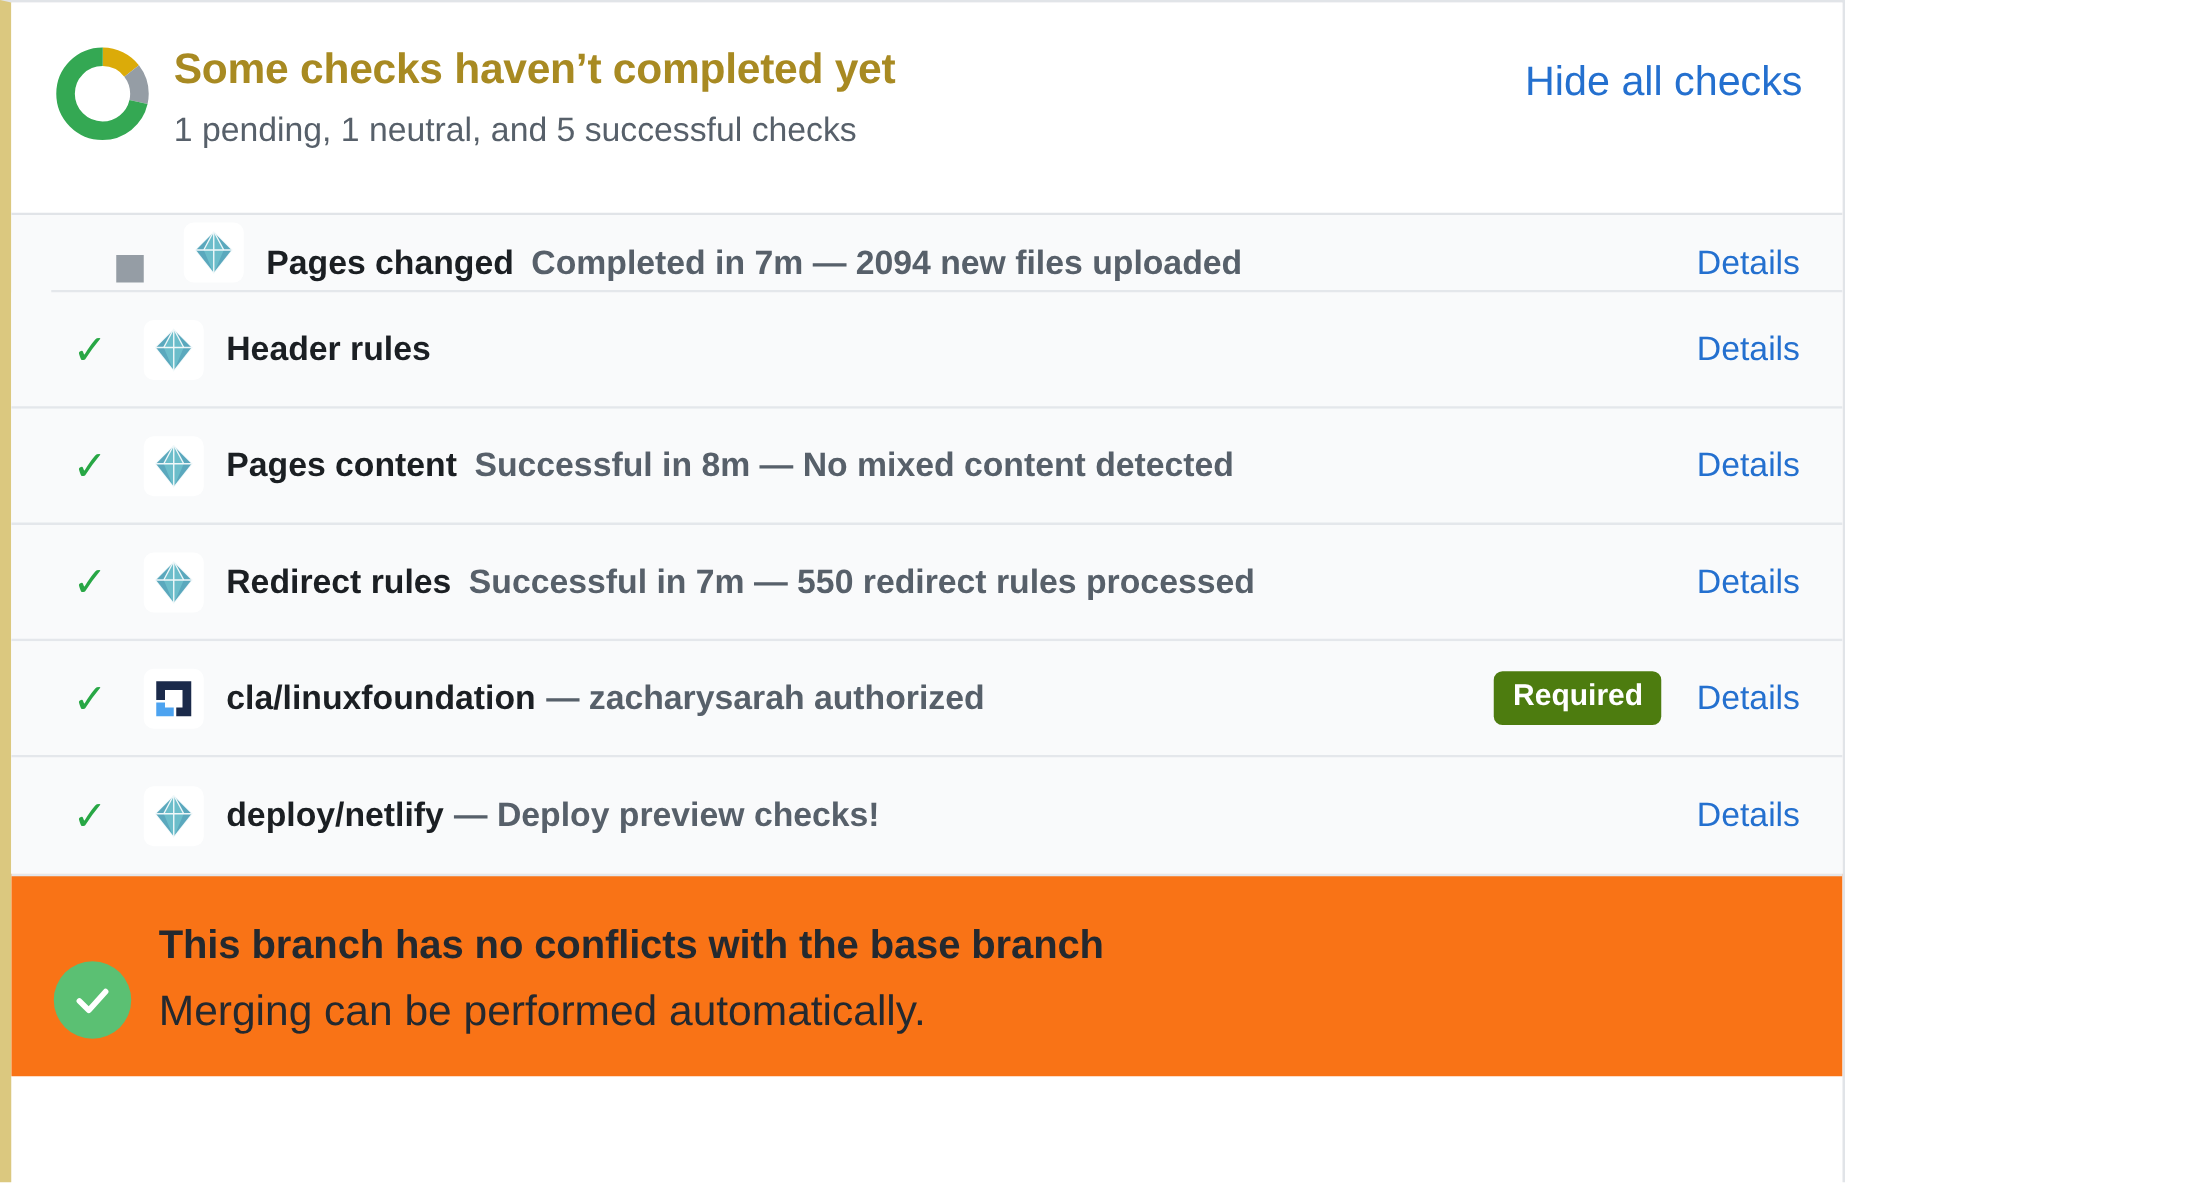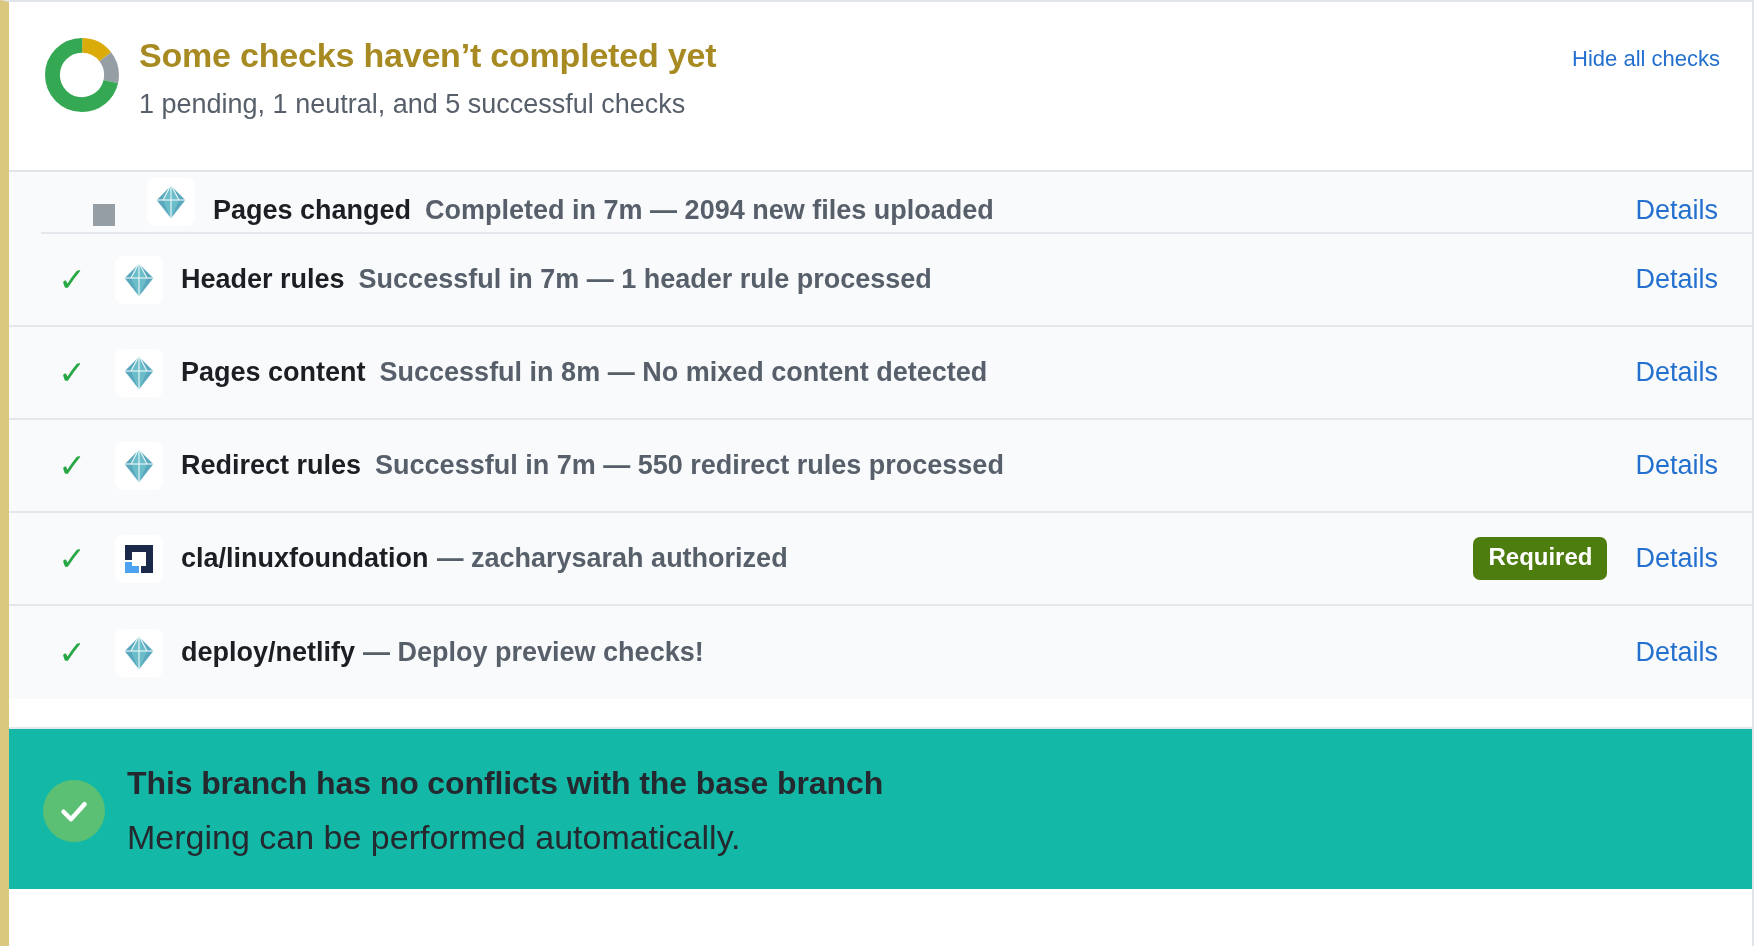--- a/index.html
+++ b/index.html
@@ -7,21 +7,21 @@
   html, body {
     width: 1754px;
     height: 946px;
     background: #ffffff;
     font-family: "Liberation Sans", sans-serif;
     -webkit-font-smoothing: antialiased;
   }
 
   #merge-box {
     position: relative;
-    width: 1754px;
+    width: 1476px;
     height: 946px;
     background: #ffffff;
     border-left: 9px solid #dbc87f;
     border-top: 2px solid #e1e4e8;
     border-right: 2px solid #e1e4e8;
     overflow: hidden;
   }
 
   
   .checks-header {
@@ -57,21 +57,21 @@
     font-size: 27px;
     color: #57606a;
     margin-top: 10px;
     line-height: 1.3;
   }
 
   .hide-all-link {
     position: absolute;
     right: 32px;
     top: 44px;
-    font-size: 22px;
+    font-size: 33px;
     color: #2470cf;
     text-decoration: none;
     cursor: pointer;
     white-space: nowrap;
   }
 
   
   .checks-list {
     background: #f9fafb;
     border-top: 2px solid #e1e4e8;
@@ -168,25 +168,24 @@
     font-size: 27px;
     color: #2470cf;
     text-decoration: none;
     cursor: pointer;
     white-space: nowrap;
   }
 
   
   .merge-status {
     display: flex;
-    align-items: center;
+    align-items: flex-end;
     padding: 32px 34px 30px 34px;
-    background: #14b8a6;
+    background: #f97316;
     border-top: 2px solid #e4e7eb;
-    margin-top: 28px;
   }
 
   .merge-circle {
     flex: 0 0 auto;
     width: 62px;
     height: 62px;
     border-radius: 50%;
     background: #5bc073;
     display: flex;
     align-items: center;
@@ -279,21 +278,20 @@
             <line x1="20" y1="3" x2="5" y2="18"></line>
             <line x1="20" y1="3" x2="35" y2="18"></line>
             <line x1="5" y1="18" x2="20" y2="37"></line>
             <line x1="35" y1="18" x2="20" y2="37"></line>
             <line x1="12" y1="18" x2="20" y2="3"></line>
             <line x1="28" y1="18" x2="20" y2="3"></line>
           </g>
         </svg>
       </span>
       <span class="check-name">Header rules</span>
-      <span class="check-desc">Successful in 7m — 1 header rule processed</span>
       <span class="row-spacer"></span>
       <a class="details-link">Details</a>
     </div>
 
     <div class="check-row">
       <span class="status-icon">
         <span class="check-success">✓</span>
       </span>
       <span class="avatar">
         <svg width="40" height="40" viewBox="0 0 40 40">

